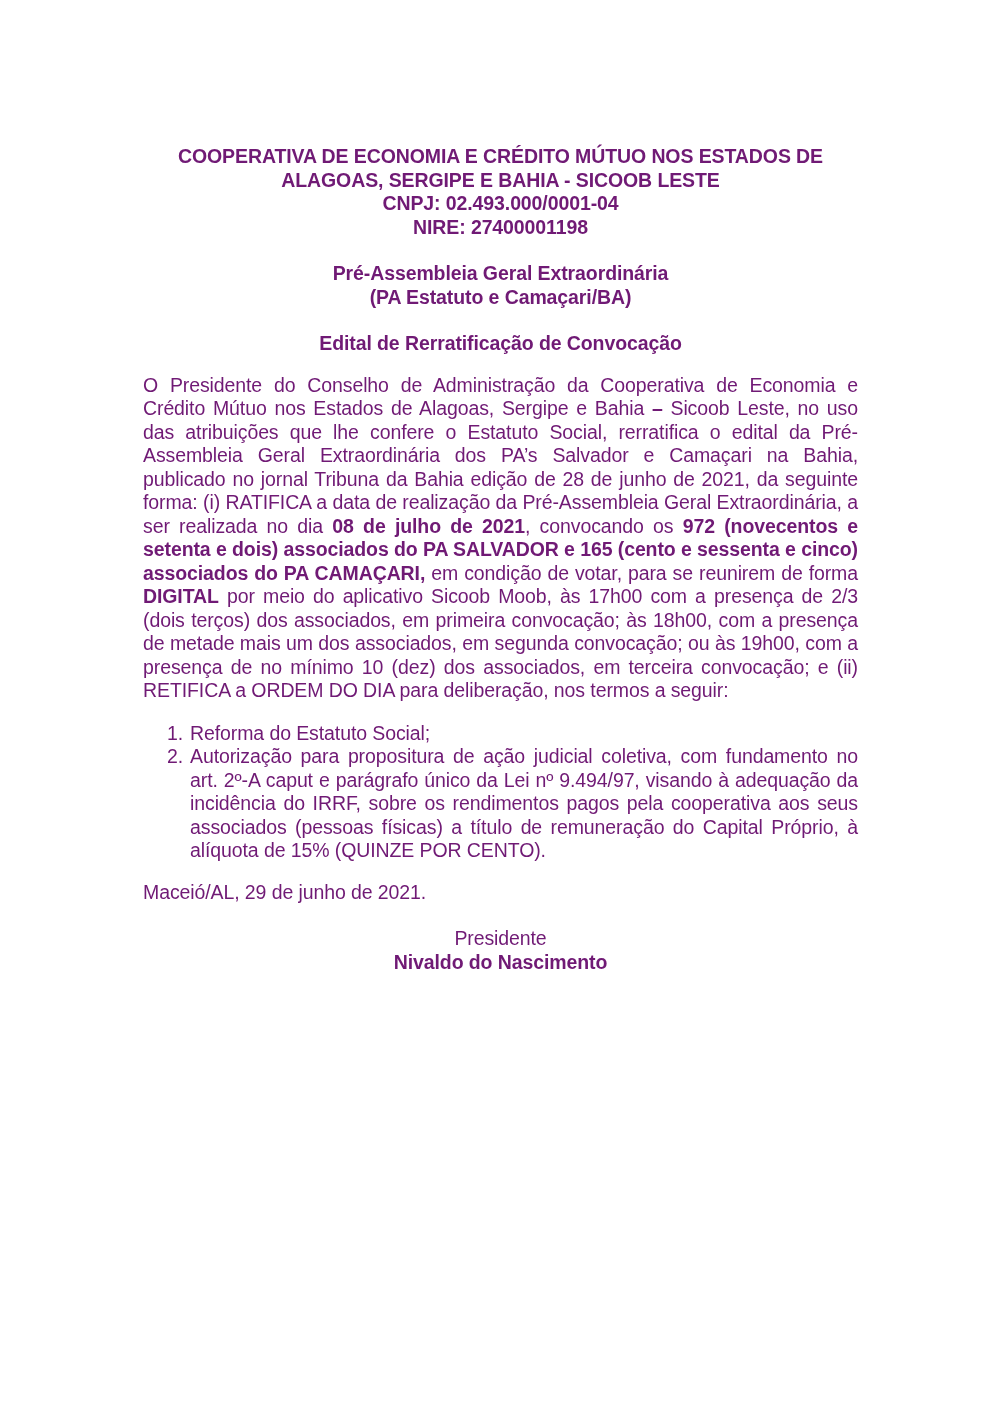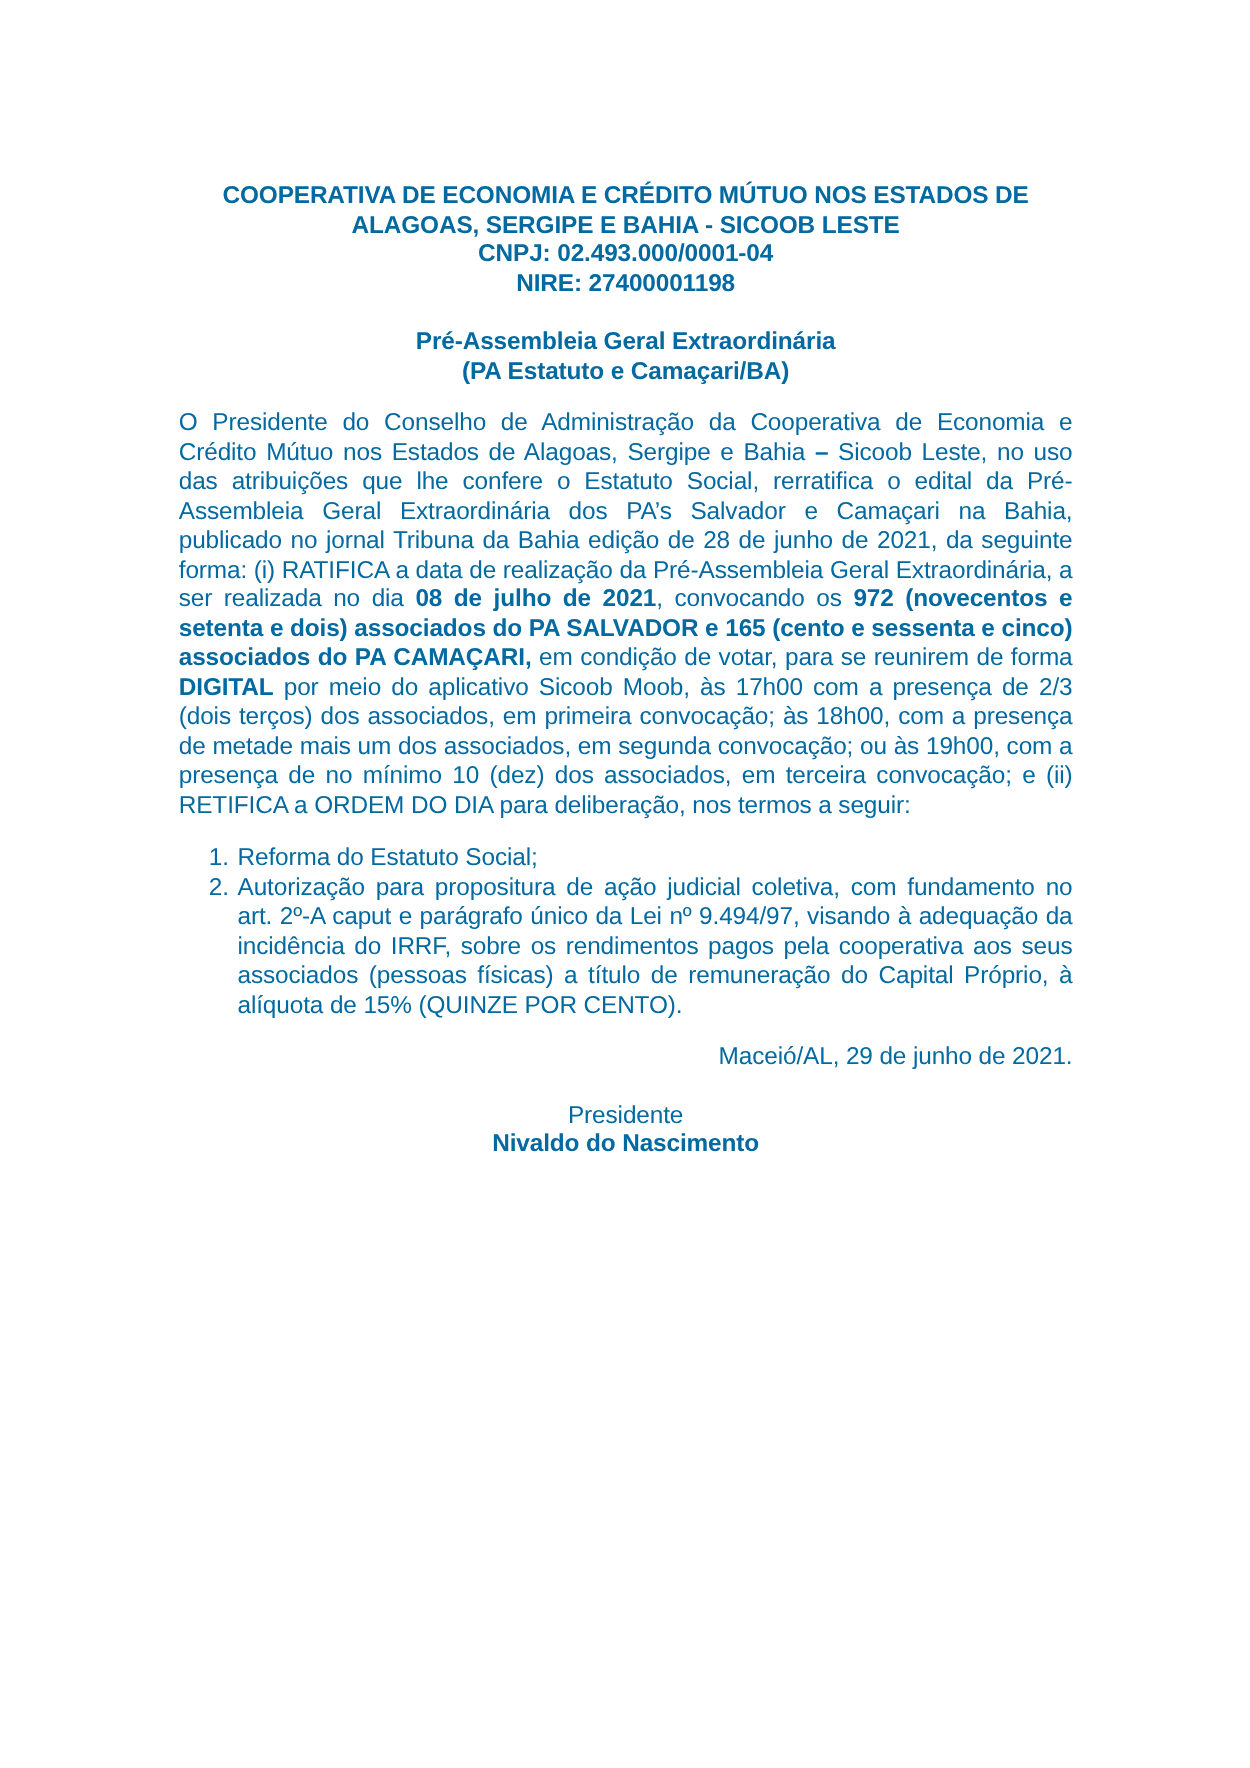--- a/index.html
+++ b/index.html
@@ -6,31 +6,31 @@
     margin: 0;
     padding: 0;
     background: #ffffff;
   }
   .page {
     position: relative;
     width: 1000px;
     height: 1414px;
     margin: 0 auto;
     background: #ffffff;
-    color: #0369a1;
+    color: #701a75;
     font-family: "Liberation Sans", sans-serif;
     font-size: 19.5px;
     line-height: 23.5px;
     letter-spacing: -0.1px;
     box-sizing: border-box;
     padding: 145px 142px 0 143px;
     overflow: hidden;
   }
   .c  { text-align: center; }
-  .r  { text-align: right; }
+  .r  { text-align: left; }
   .j  { text-align: justify; }
   .b  { font-weight: bold; }
   .sec-sub     { margin-top: 23px; }
   .sec-title   { margin-top: 23px; }
   .sec-para    { margin-top: 18px; }
   .sec-agenda  { margin-top: 19px; }
   .sec-note    { margin-top: 23px; }
   .sec-date    { margin-top: 18px; }
   .sec-sign    { margin-top: 23px; }
   .agenda-item { display: flex; }
@@ -53,20 +53,23 @@
     <div class="c b">ALAGOAS, SERGIPE E BAHIA - SICOOB LESTE</div>
     <div class="c b">CNPJ: 02.493.000/0001-04</div>
     <div class="c b">NIRE: 27400001198</div>
   </header>
 
   <section class="sec-sub">
     <div class="c b">Pré-Assembleia Geral Extraordinária</div>
     <div class="c b">(PA Estatuto e Camaçari/BA)</div>
   </section>
 
+  <section class="sec-title">
+    <div class="c b">Edital de Rerratificação de Convocação</div>
+  </section>
 
   <section class="sec-para">
     <p class="j" style="margin:0"><span>O Presidente do Conselho de Administração da Cooperativa de Economia e Crédito Mútuo nos Estados de Alagoas, Sergipe e Bahia </span><span class="b">–</span><span> Sicoob Leste, no uso das atribuições que lhe confere o Estatuto Social, rerratifica o edital da Pré-Assembleia Geral Extraordinária dos PA’s Salvador e Camaçari na Bahia, publicado no jornal Tribuna da Bahia edição de 28 de junho de 2021, da seguinte forma: (i) RATIFICA a data de realização da Pré-Assembleia Geral Extraordinária, a ser realizada no dia </span><span class="b">08 de julho de 2021</span><span>, convocando os </span><span class="b">972 (novecentos e setenta e dois) associados do PA SALVADOR e 165 (cento e sessenta e cinco) associados do PA CAMAÇARI,</span><span> em condição de votar, para se reunirem de forma </span><span class="b">DIGITAL</span><span> por meio do aplicativo Sicoob Moob, às 17h00 com a presença de 2/3 (dois terços) dos associados, em primeira convocação; às 18h00, com a presença de metade mais um dos associados, em segunda convocação; ou às 19h00, com a presença de no mínimo 10 (dez) dos associados, em terceira convocação; e (ii) RETIFICA a ORDEM DO DIA para deliberação, nos termos a seguir:</span></p>
   </section>
 
   <section class="sec-agenda">
     <div class="agenda-item">
       <span class="num">1.</span>
       <span class="txt">Reforma do Estatuto Social;</span>
     </div>

